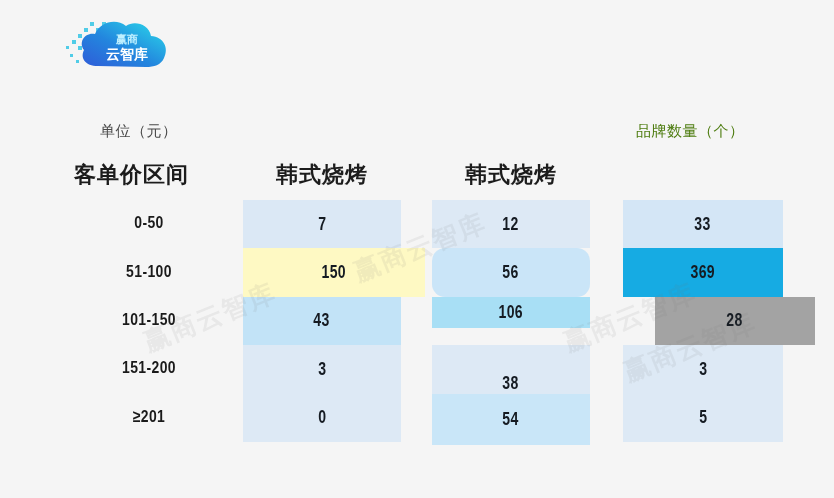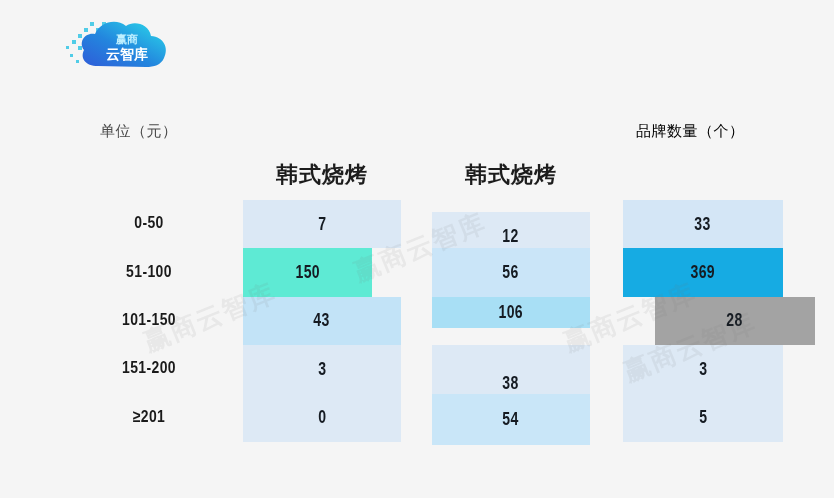--- a/index.html
+++ b/index.html
@@ -58,21 +58,21 @@
     color: #4a4a4a;
     letter-spacing: 0.5px;
     white-space: nowrap;
     margin-left: 10px;
   }
   .unit-right {
     position: absolute;
     left: 636px;
     top: 122px;
     font-size: 15px;
-    color: #000000;
+    color: #4d7c0f;
     letter-spacing: 0.5px;
     white-space: nowrap;
   }
 
   
   .table {
     position: absolute;
     left: 0;
     top: 0;
     width: 834px;
@@ -182,39 +182,40 @@
     </svg>
   </div>
 
 </div>
 
 <div class="unit-left">单位（元）</div>
 <div class="unit-right">品牌数量（个）</div>
 
 <div class="table">
 
+  <div class="col-header c0">客单价区间</div>
   <div class="col-header c1">韩式烧烤</div>
   <div class="col-header c2">韩式烧烤</div>
 
   <div id="rows-container">
       <div class="row-label" style="top: 213.2px;">0-50</div>
       <div class="cell" style="left: 243px; top: 200px; width: 158px; height: 48.4px; background: rgb(219, 232, 245);">
         <span>7</span>
       </div>
-      <div class="cell" style="left: 432px; top: 200px; width: 158px; height: 48.4px; background: rgb(221, 233, 245); margin-top: 12px;">
+      <div class="cell" style="left: 432px; top: 200px; width: 158px; height: 48.4px; background: rgb(221, 233, 245);">
         <span>12</span>
       </div>
       <div class="cell" style="left: 623px; top: 200px; width: 160px; height: 48.4px; background: rgb(212, 230, 246);">
         <span>33</span>
       </div>
       <div class="row-label" style="top: 261.6px;">51-100</div>
-      <div class="cell" style="left: 243px; top: 248.4px; width: 129px; height: 48.4px; background: #5eead4; justify-content: center;">
+      <div class="cell" style="left: 243px; top: 248.4px; width: 182px; height: 48.4px; background: #fef9c3; justify-content: center;">
         <span>150</span>
       </div>
-      <div class="cell" style="left: 432px; top: 248.4px; width: 158px; height: 48.4px; background: rgb(202, 229, 248);">
+      <div class="cell" style="left: 432px; top: 248.4px; width: 158px; height: 48.4px; background: rgb(202, 229, 248); border-radius: 13px;">
         <span>56</span>
       </div>
       <div class="cell" style="left: 623px; top: 248.4px; width: 160px; height: 48.4px; background: rgb(22, 171, 227);">
         <span>369</span>
       </div>
       <div class="row-label" style="top: 310px;">101-150</div>
       <div class="cell" style="left: 243px; top: 296.8px; width: 158px; height: 48.4px; background: rgb(194, 227, 247);">
         <span>43</span>
       </div>
       <div class="cell" style="left: 432px; top: 296.8px; width: 158px; height: 31px; background: rgb(168, 223, 245);">

